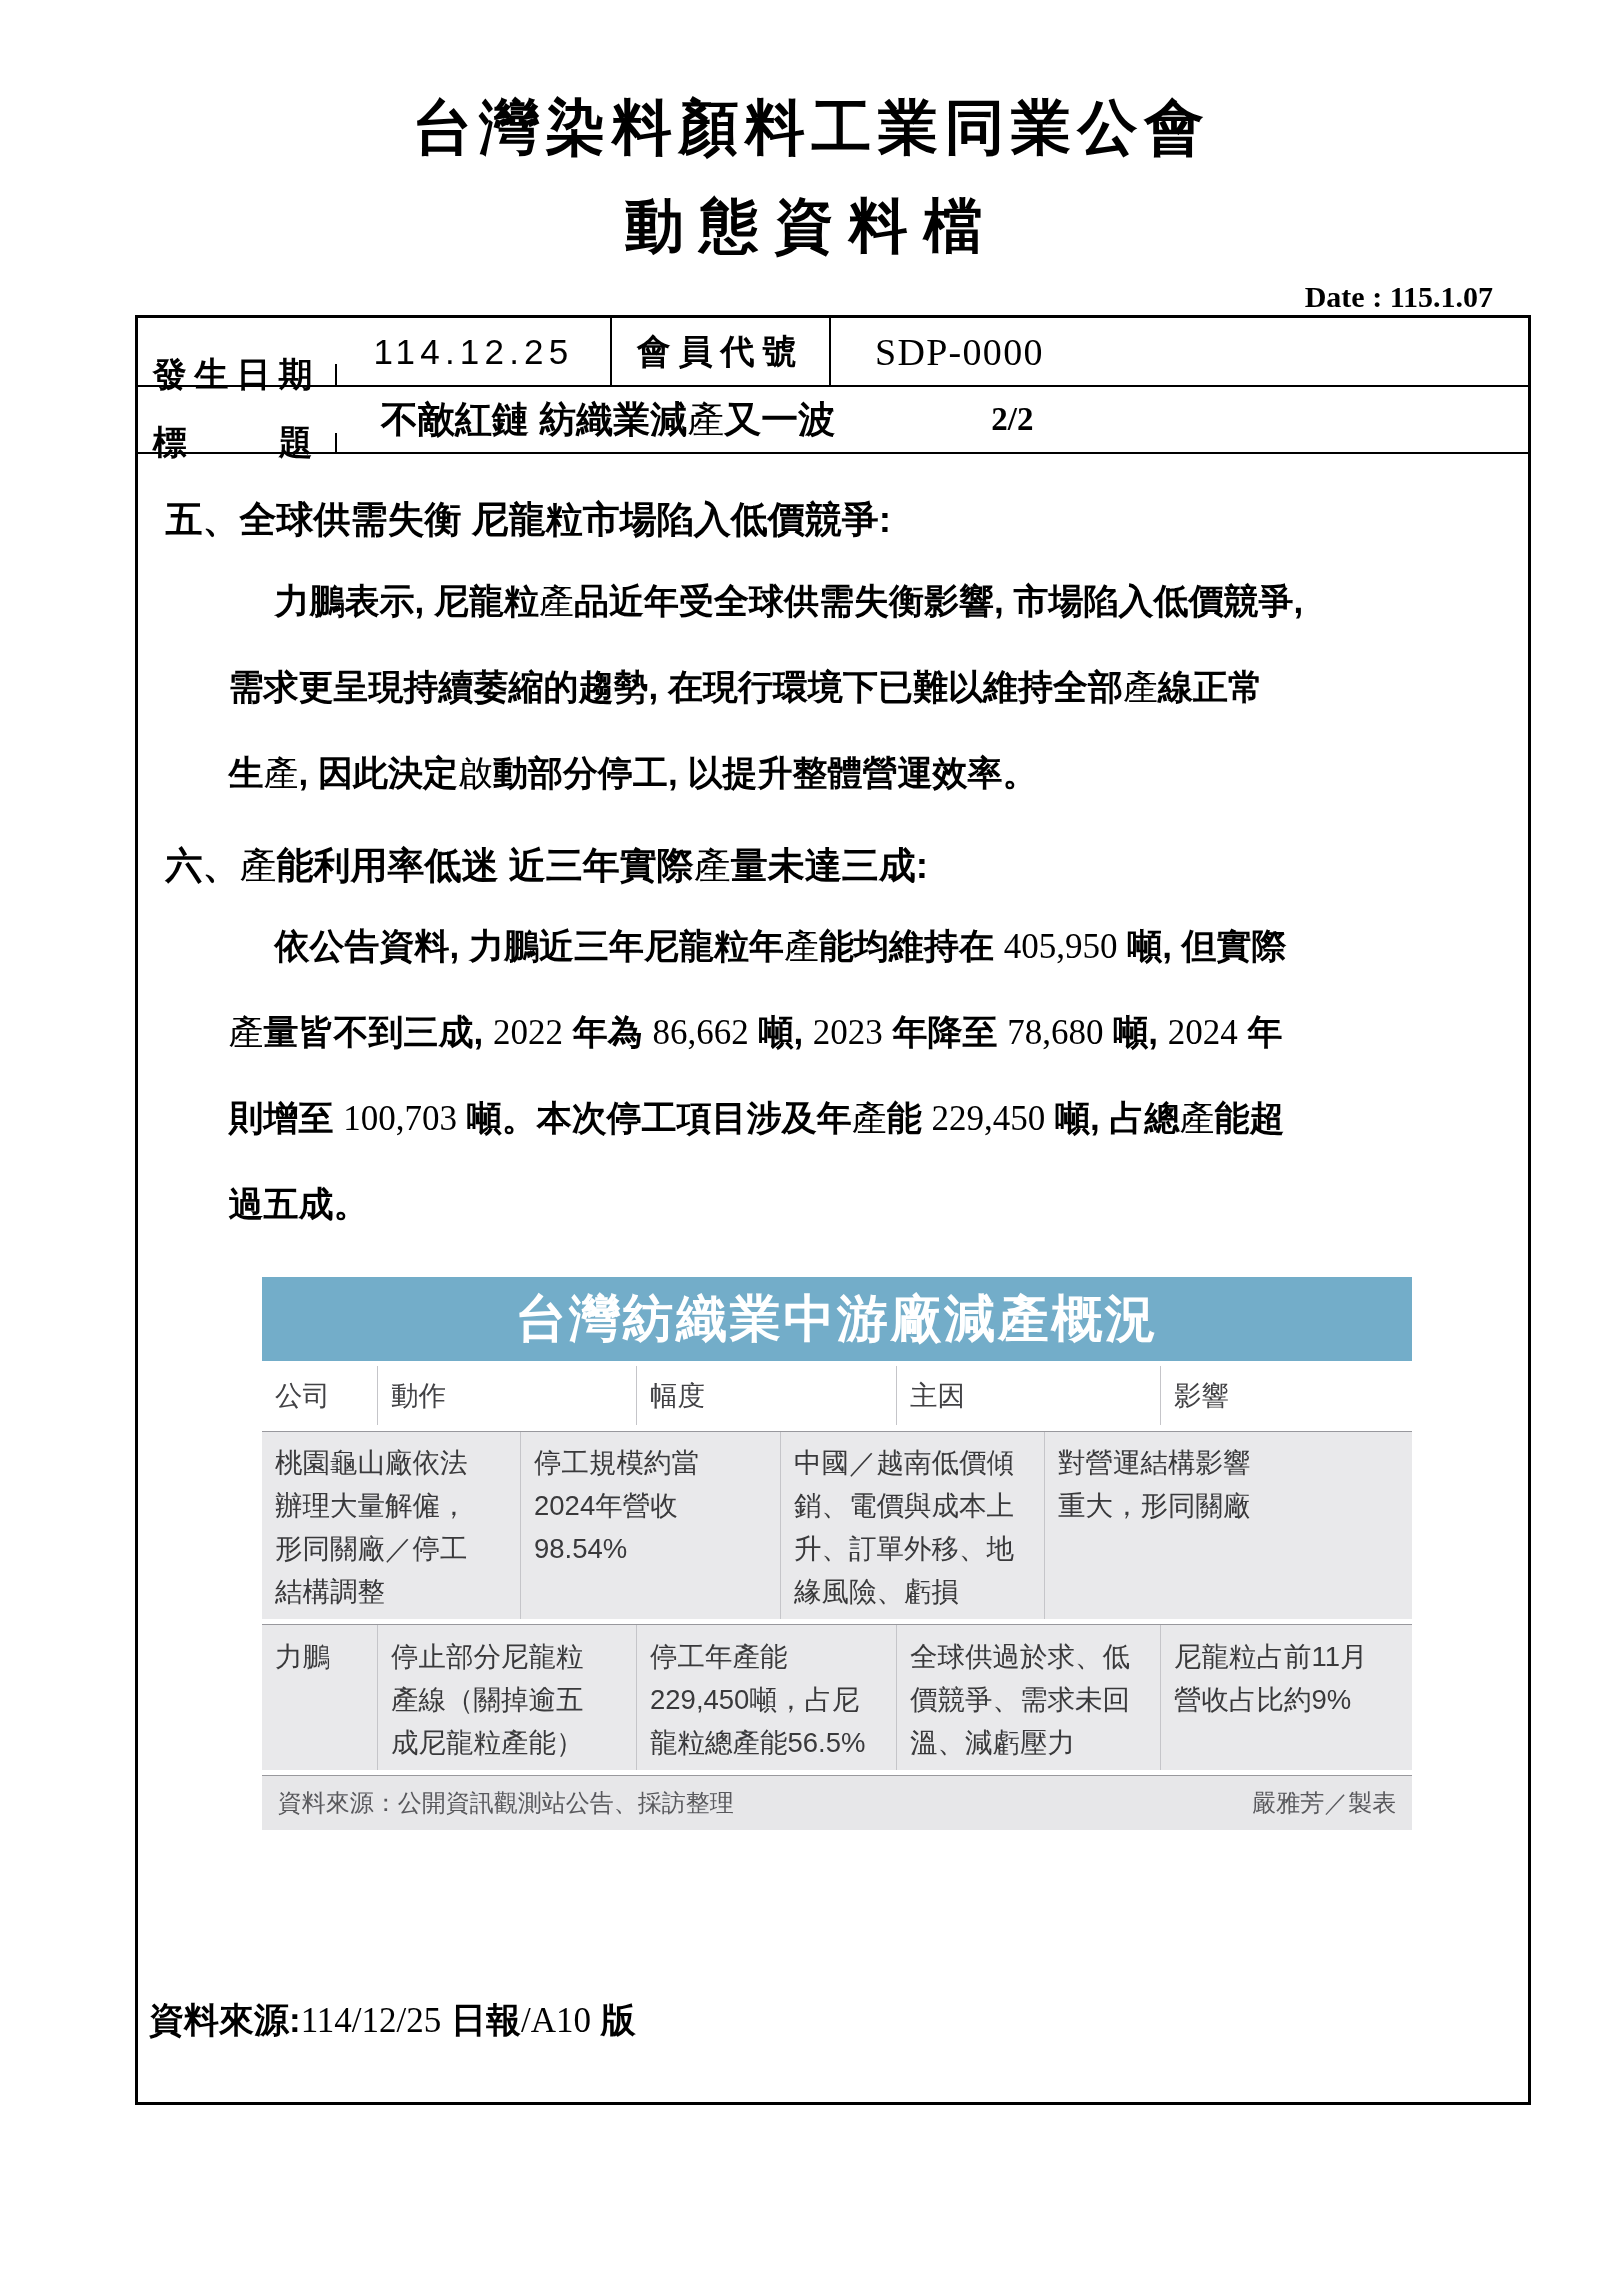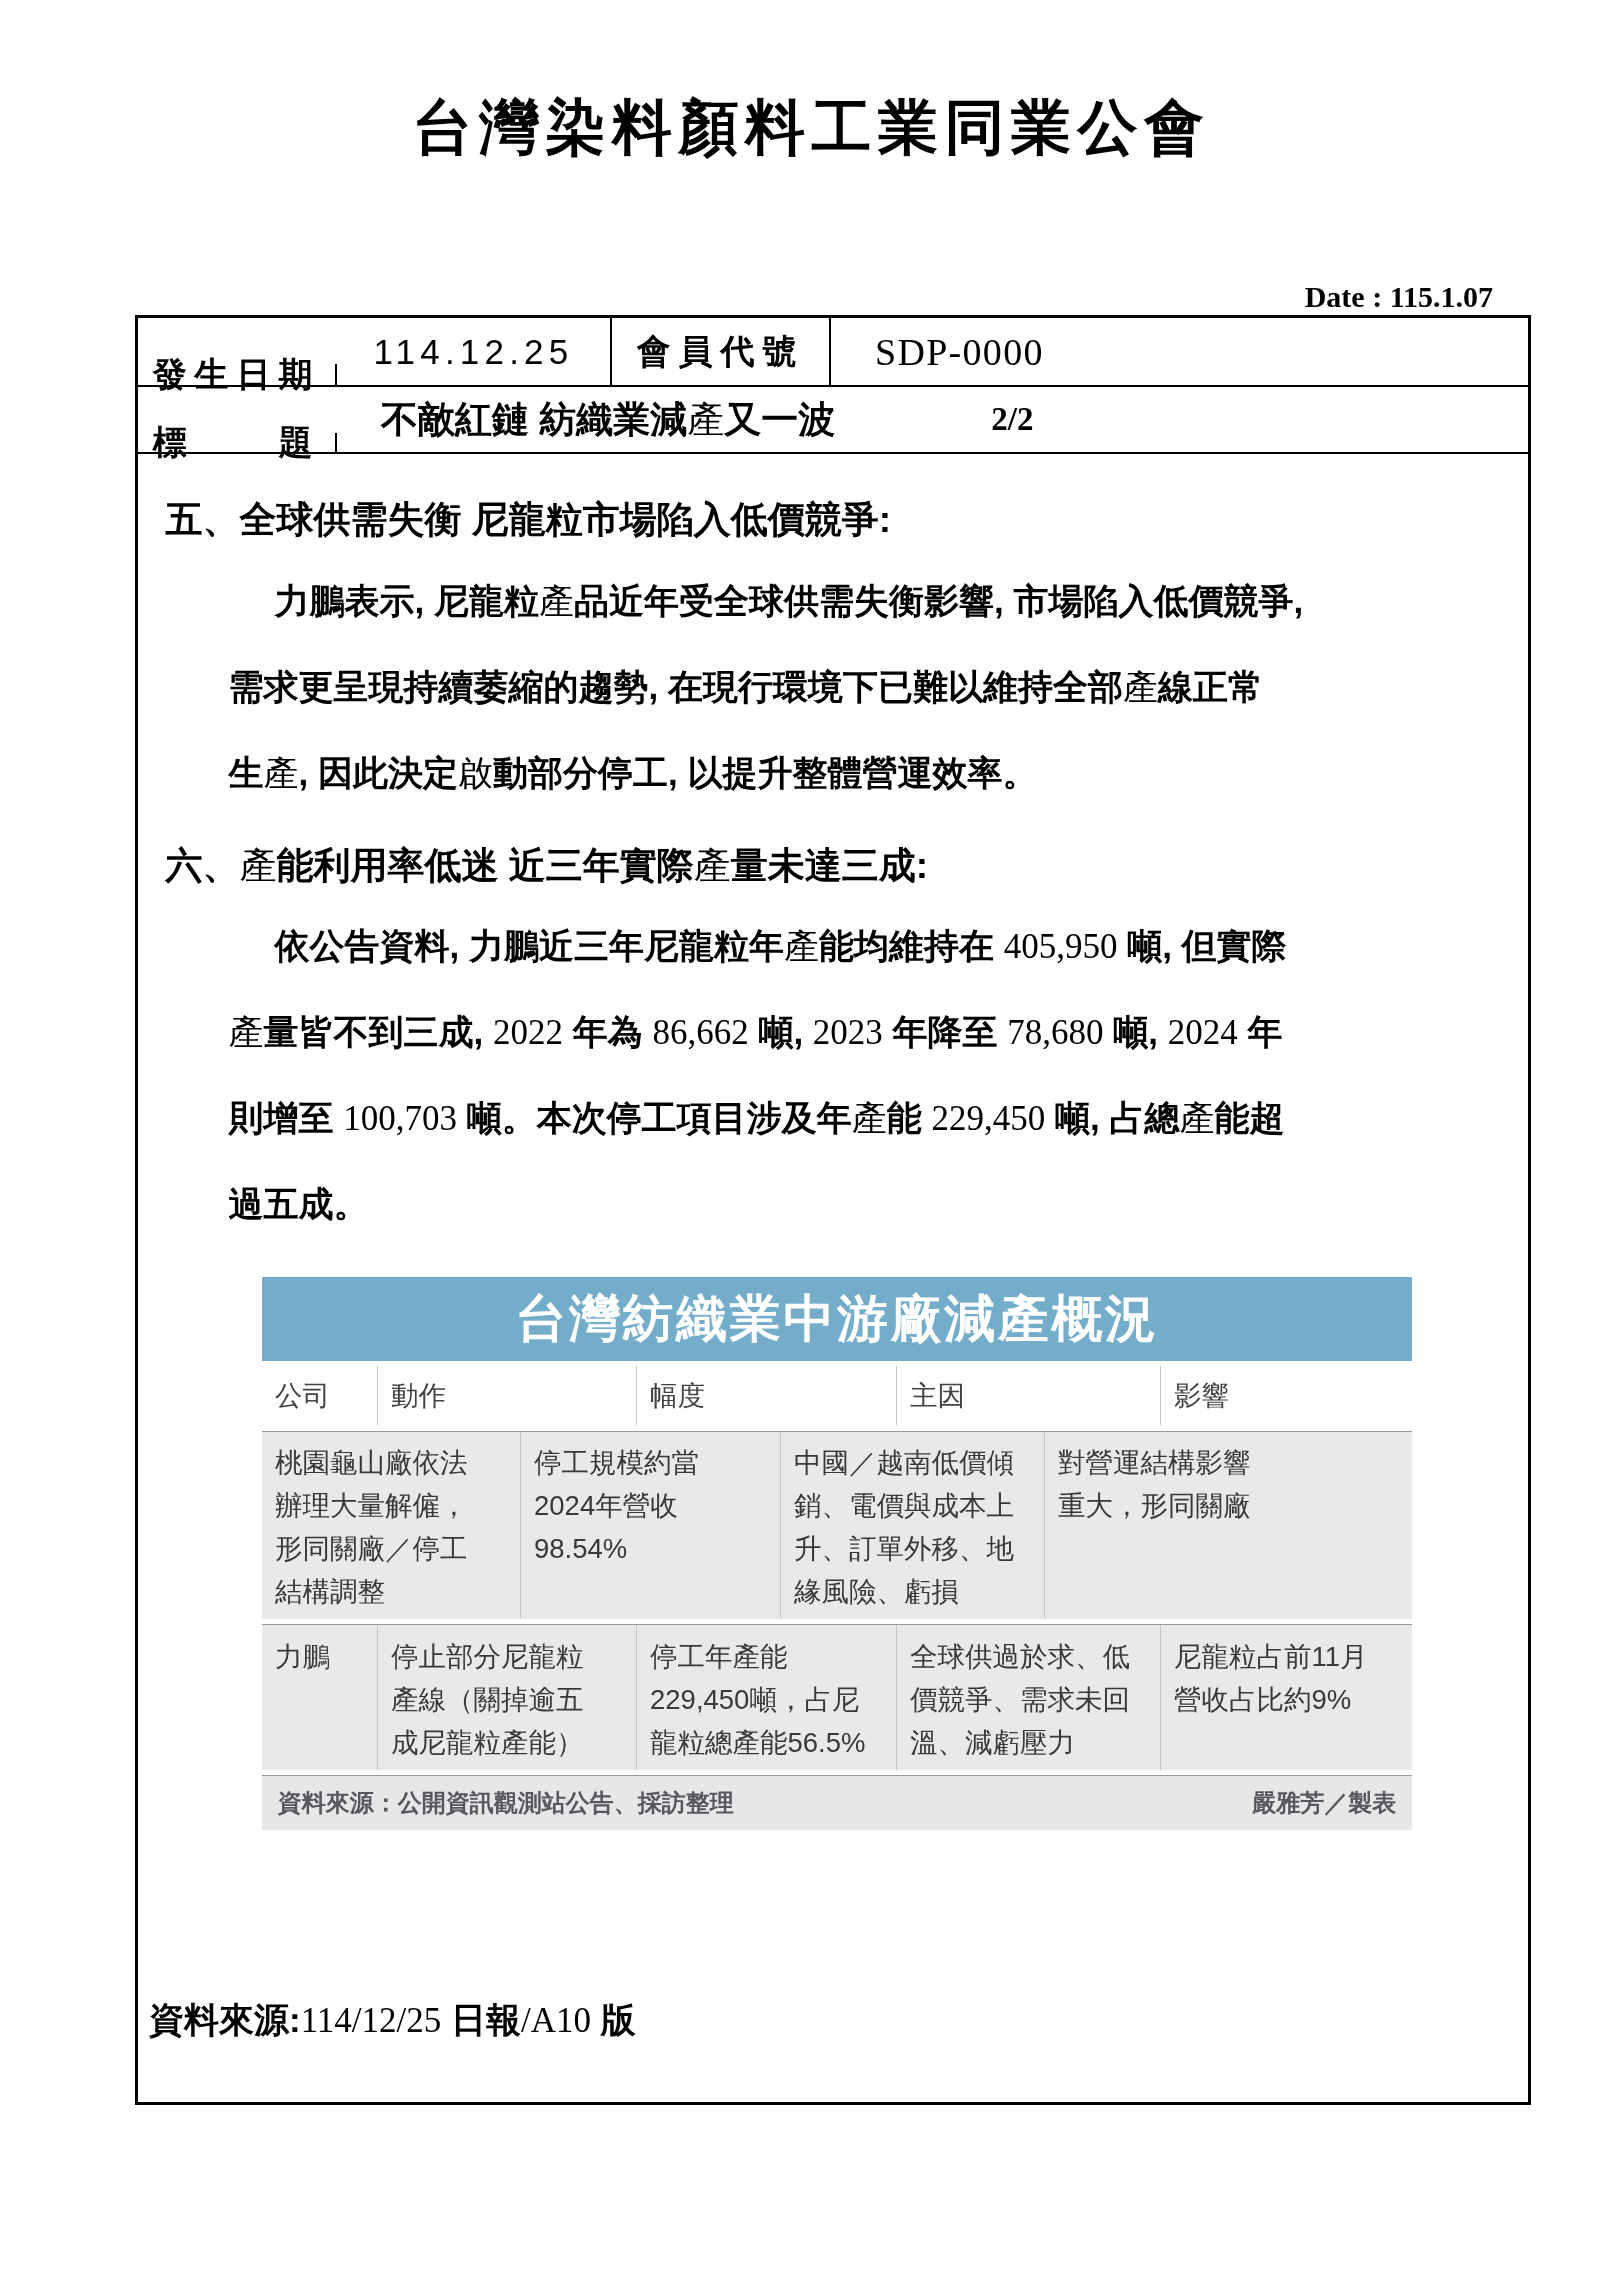--- a/index.html
+++ b/index.html
@@ -59,34 +59,35 @@
     box-sizing:border-box; padding:9.2px 9.2px 6.5px 13px; font-size:27.5px; line-height:43px;
     color:#39393b; white-space:pre-line;
   }
   .nc:not(:last-child) { border-right:1.3px solid #c5c5c9; }
   .nh { padding:0 0 0 13px; height:59px; line-height:59px; color:#424245; white-space:nowrap; }
   .nw1 { width:116px; } .nw2 { width:259px; } .nw3 { width:260px; } .nw4 { width:264px; } .nw5 { flex:1; }
   .news-footer {
     display:flex; justify-content:space-between; align-items:center;
     background:#e7e7e9; border-top:1.3px solid #98989d; margin-top:5.2px;
     height:55px; padding:0 15.7px; box-sizing:border-box;
-    font-size:24px; color:#58585c; white-space:nowrap;font-weight:bold;
+    font-size:24px; color:#58585c; white-space:nowrap;
   }
   
   .source-line {
     position:absolute; left:149px; top:1997px;
     font-size:35px; font-weight:700; white-space:nowrap;
   }
 </style>
 </head>
 <body>
 
 <div id="page">
 
   <div class="org-title">台灣染料顏料工業同業公會</div>
+  <div class="doc-title">動態資料檔</div>
   <div class="date-line">Date : 115.1.07</div>
 
   <div class="doc-box">
 
     <div class="info-row r1">
       <div class="cell cw1 rb">
         <span class="lbl">發生日期</span>
       </div>
       <div class="cell cw2 rb">
         <span class="occur-date">114.12.25</span>

